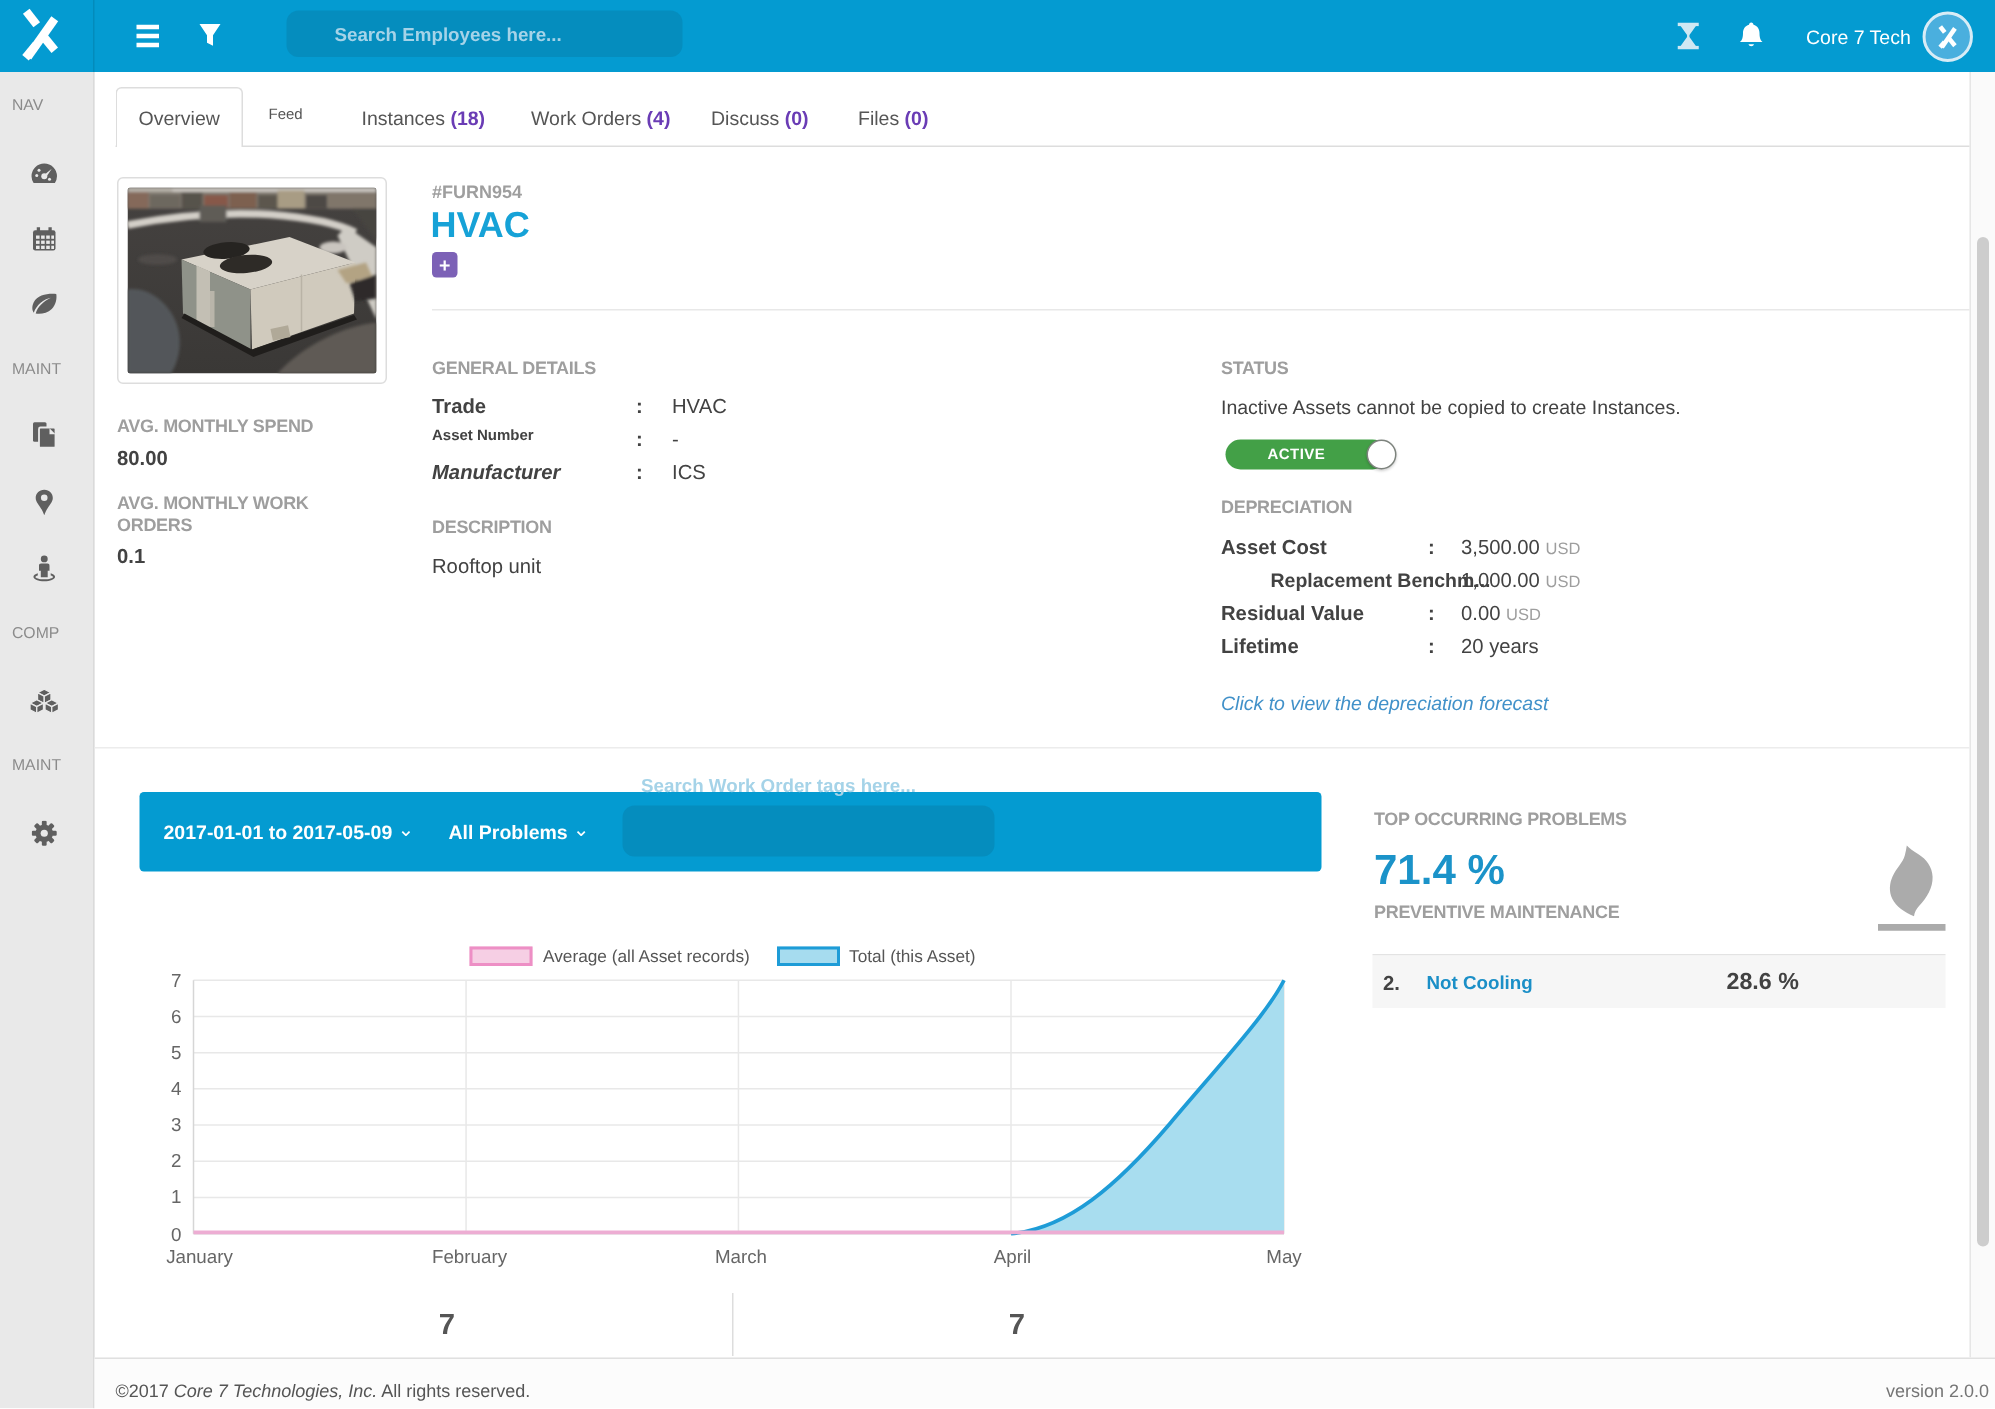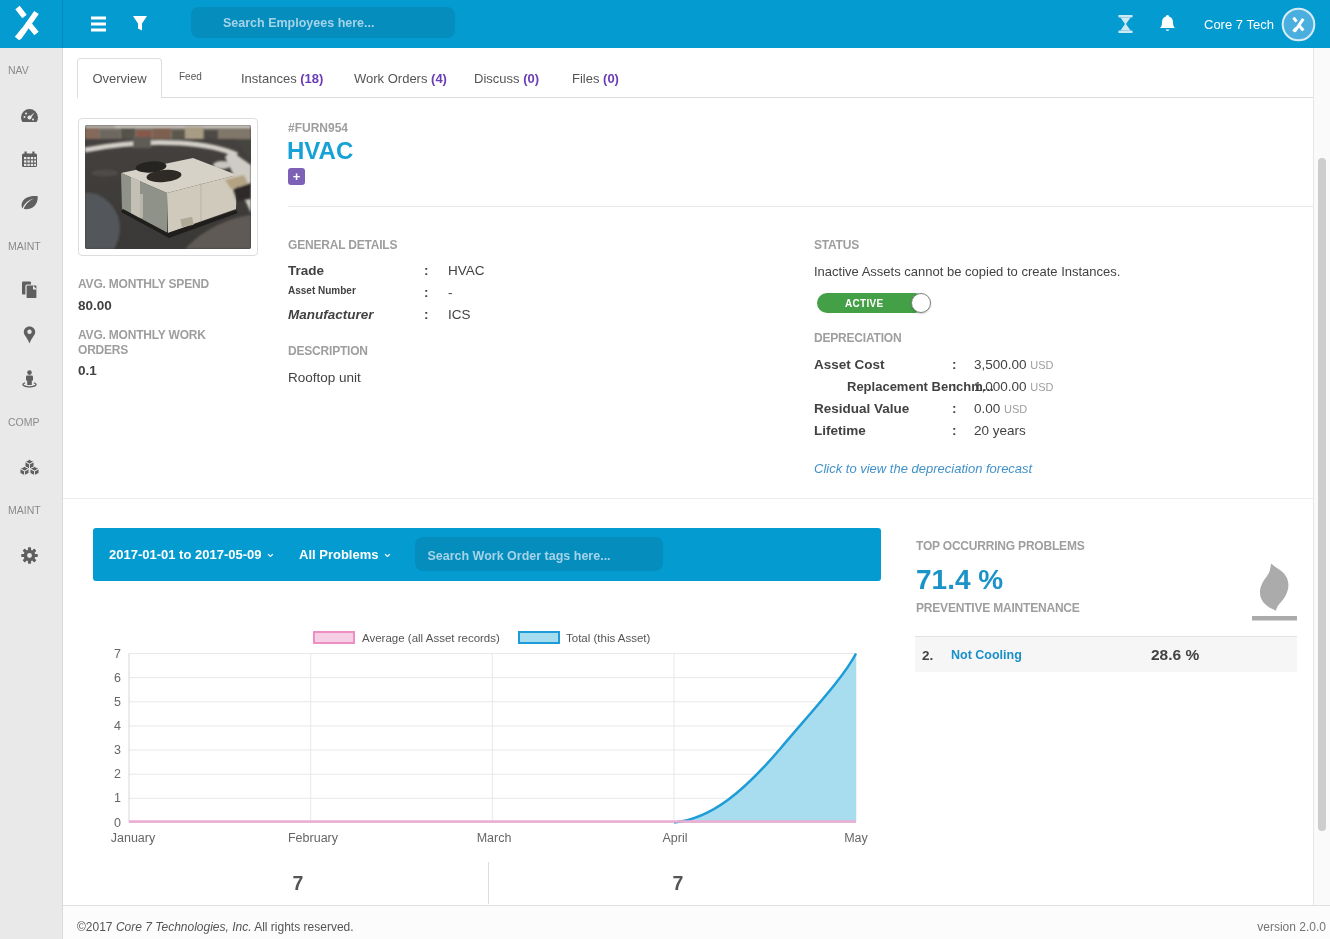--- a/index.html
+++ b/index.html
@@ -261,21 +261,21 @@
   <div class="abs" style="left:974px;top:423px;color:#424242;font-size:13.5px;">20 years</div>
 
   <div class="abs" style="left:814px;top:461px;color:#4191c9;font-size:13px;font-style:italic;">Click to view the depreciation forecast</div>
 
   <div class="abs" style="left:63px;top:498px;width:1250px;height:1px;background:#ececec;"></div>
 
   <div class="abs" style="left:93px;top:528px;width:788px;height:53px;background:#049bd1;border-radius:3px;"></div>
   <div class="abs" style="left:109px;top:547px;color:#fff;font-size:13px;font-weight:bold;">2017-01-01 to 2017-05-09 <span style="font-weight:normal;display:inline-block;transform:translateY(-2px);">⌄</span></div>
   <div class="abs" style="left:299px;top:547px;color:#fff;font-size:13px;font-weight:bold;">All Problems <span style="font-weight:normal;display:inline-block;transform:translateY(-2px);">⌄</span></div>
   <div class="abs" style="left:415px;top:537px;width:248px;height:34px;border-radius:8px;background:#058dbe;"></div>
-  <div class="abs" style="left:415px;top:549px;width:208px;text-align:center;color:#a5d3e8;font-weight:bold;font-size:12.5px;">Search Work Order tags here...</div>
+  <div class="abs" style="left:415px;top:517px;width:208px;text-align:center;color:#a5d3e8;font-weight:bold;font-size:12.5px;">Search Work Order tags here...</div>
 
 
   <div class="abs" style="left:313px;top:631px;width:42px;height:13px;background:#f6cfe4;border:2px solid #ed8fc5;"></div>
   <div class="abs" style="left:362px;top:632px;color:#555;font-size:11.5px;">Average (all Asset records)</div>
   <div class="abs" style="left:518px;top:631px;width:42px;height:13px;background:#a6dcef;border:2px solid #1e9cd7;"></div>
   <div class="abs" style="left:566px;top:632px;color:#555;font-size:11.5px;">Total (this Asset)</div>
 
   <svg class="abs" style="left:100px;top:645px;" width="790" height="205" viewBox="0 0 790 205">
 
     <g stroke="#e8e8e8" stroke-width="1">

